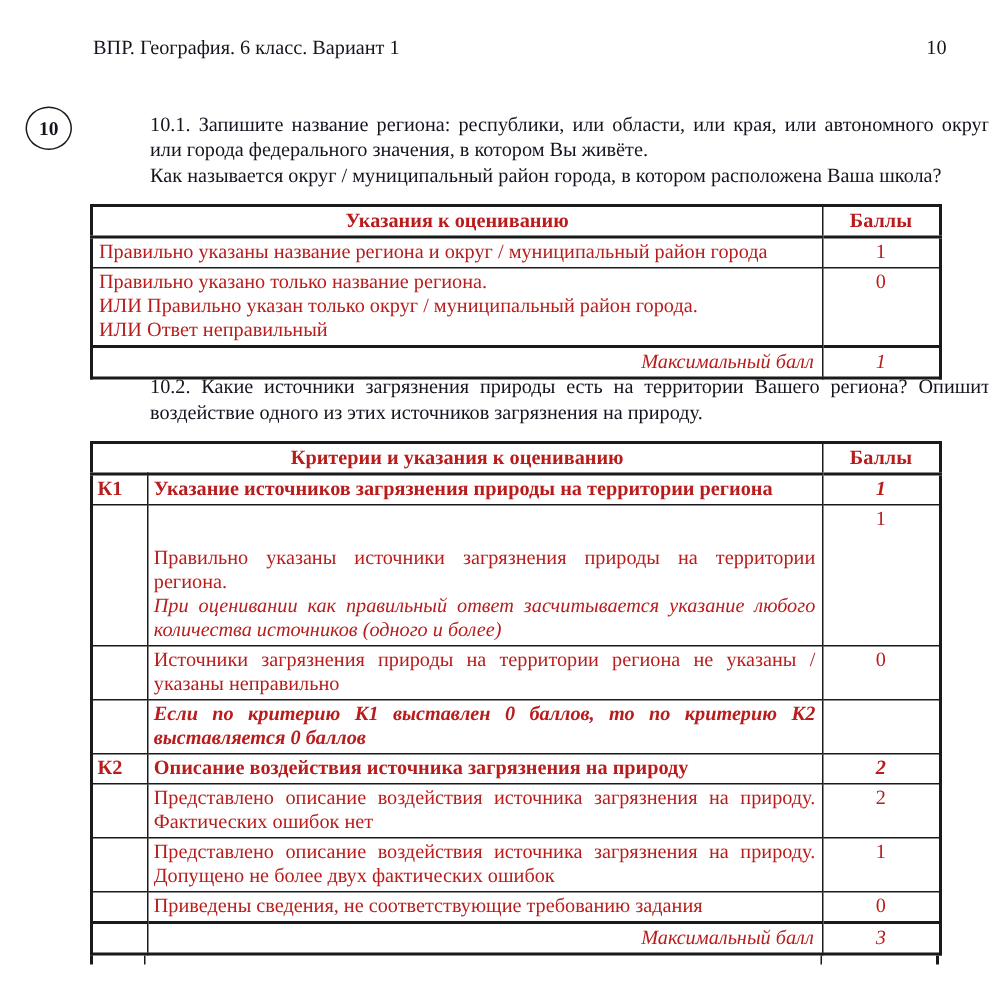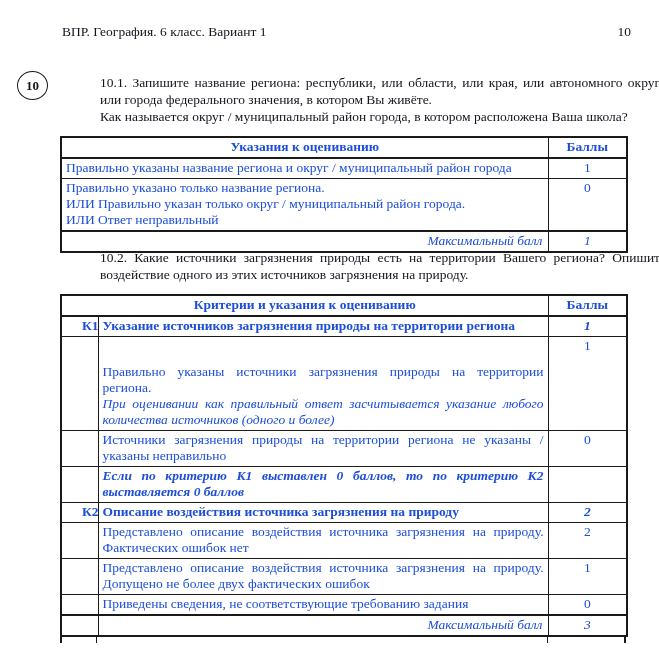--- a/index.html
+++ b/index.html
@@ -29,32 +29,32 @@
   .qblock p { text-align: justify; line-height: 17px; }
 
   .tblwrap { position: absolute; left: 60px; width: 566px; }
   .t1wrap { top: 136px; }
   .t2wrap { top: 294px; }
 
   table {
     border-collapse: collapse; table-layout: fixed;
     width: 566px;
     border: 2px solid #1a1a1a;
-    font-size: 13.5px; line-height: 16px; color: #1d4ed8;
+    font-size: 13.5px; line-height: 16px; color: #b91c1c;
   }
   th, td {
     border: 1px solid #1a1a1a;
     vertical-align: top;
     padding: 1px 4px 2px 4px;
   }
   .head-row th { border-bottom: 2px solid #1a1a1a; font-weight: bold; text-align: center; }
   .footer-row td { border-top: 2px solid #1a1a1a; font-style: italic; }
   .crit { text-align: justify; }
   .pts { text-align: center; }
-  .k-cell { font-weight: bold; text-align: left; padding-left: 20px; }
+  .k-cell { font-weight: bold; text-align: left; padding-left: 3px; }
   .bold-row td.crit, .bold-pts { font-weight: bold; }
   .bold-it { font-weight: bold; font-style: italic; }
   .maxball { text-align: right; padding-right: 5px; }
   .crit p.itpara { font-style: italic; text-align: justify; }
   .crit p.norm { text-align: justify; margin-top: 26px; }
 
   
   .stub { position: relative; width: 566px; height: 6px; }
   .stub span { position: absolute; top: 0; bottom: 0; background: #1a1a1a; }
   .stub .s0 { left: 0; width: 2px; }

